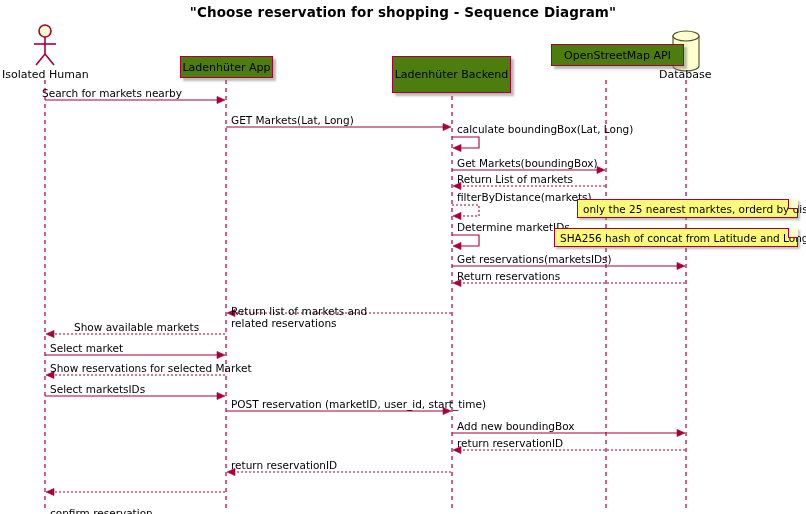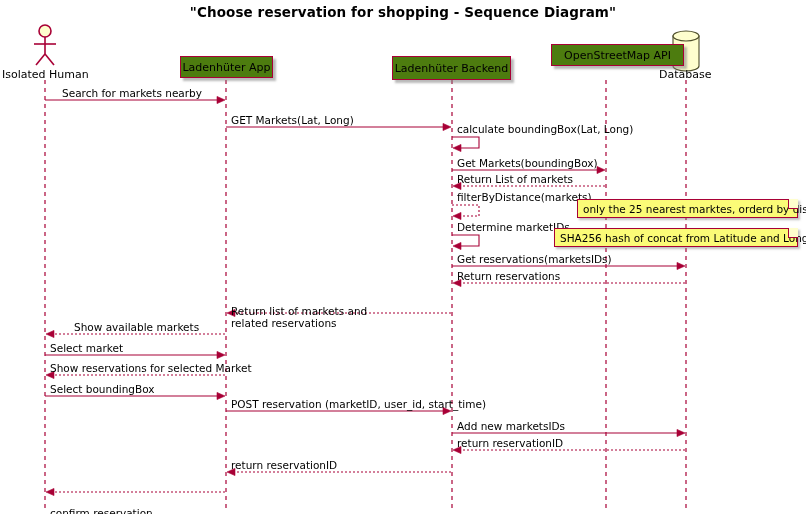--- a/index.html
+++ b/index.html
@@ -194,45 +194,45 @@
       </g>
     </svg>
 
   <div class="actor-label" style="left:2px; top:68px;">Isolated Human</div>
 
   <div class="db-label" style="left:659px; top:68px;">Database</div>
 
   <div class="pbox" id="pbox-app" style="left:180px; top:56px; width:93px; height:22px;">
     <span>Ladenhüter App</span>
   </div>
-  <div class="pbox" id="pbox-backend" style="left:392px; top:56px; width:119px; height:24px;">
+  <div class="pbox" id="pbox-backend" style="left:392px; top:56px; width:119px; height:37px;">
     <span>Ladenhüter Backend</span>
   </div>
   <div class="pbox" id="pbox-osm" style="left:551px; top:44px; width:133px; height:22px;justify-content:center;">
     <span>OpenStreetMap API</span>
   </div>
 
   <div id="msg-layer">
-      <div class="msg-label" style="left: 62px; top: 88px;">Search for markets nearby</div>
+      <div class="msg-label" style="left: 42px; top: 88px;">Search for markets nearby</div>
       <div class="msg-label" style="left: 231px; top: 115px;">GET Markets(Lat, Long)</div>
       <div class="msg-label" style="left: 457px; top: 124px;">calculate boundingBox(Lat, Long)</div>
       <div class="msg-label" style="left: 457px; top: 158px;">Get Markets(boundingBox)</div>
       <div class="msg-label" style="left: 457px; top: 174px;">Return List of markets</div>
       <div class="msg-label" style="left: 457px; top: 192px;">filterByDistance(markets)</div>
       <div class="msg-label" style="left: 457px; top: 222px;">Determine marketIDs</div>
       <div class="msg-label" style="left: 457px; top: 254px;">Get reservations(marketsIDs)</div>
       <div class="msg-label" style="left: 457px; top: 271px;">Return reservations</div>
       <div class="msg-label" style="left: 231px; top: 306px;">Return list of markets and
 related reservations</div>
       <div class="msg-label" style="left: 50px; top: 322px; margin-left: 24px;">Show available markets</div>
       <div class="msg-label" style="left: 50px; top: 343px;">Select market</div>
       <div class="msg-label" style="left: 50px; top: 363px;">Show reservations for selected Market</div>
-      <div class="msg-label" style="left: 50px; top: 384px;">Select boundingBox</div>
+      <div class="msg-label" style="left: 50px; top: 384px;">Select marketsIDs</div>
       <div class="msg-label" style="left: 231px; top: 399px;">POST reservation (marketID, user_id, start_time)</div>
-      <div class="msg-label" style="left: 457px; top: 421px;">Add new marketsIDs</div>
+      <div class="msg-label" style="left: 457px; top: 421px;">Add new boundingBox</div>
       <div class="msg-label" style="left: 457px; top: 438px;">return reservationID</div>
       <div class="msg-label" style="left: 231px; top: 460px;">return reservationID</div>
       <div class="msg-label" style="left: 50px; top: 508px;">confirm reservation</div>
     </div>
 
   <div class="note" style="left:577px; top:199px; width:221px; height:19px;">
     <span>only the 25 nearest marktes, orderd by distance</span>
     <span class="fold"></span>
   </div>
   <div class="note" style="left:554px; top:228px; width:244px; height:19px;">

